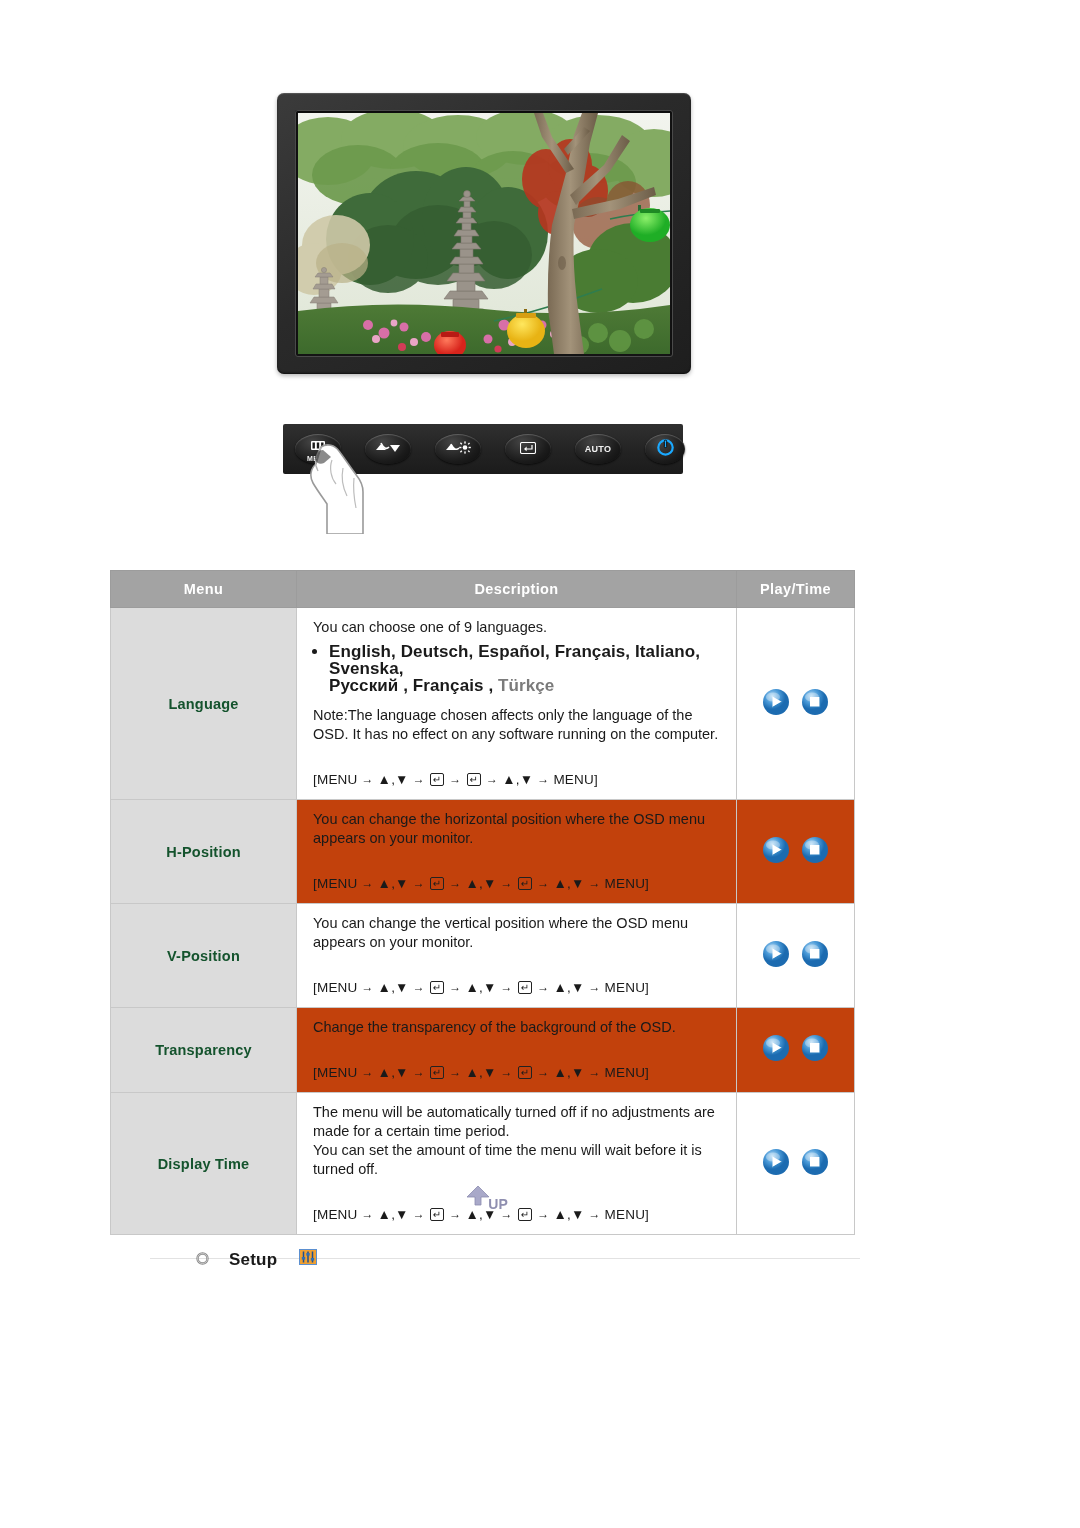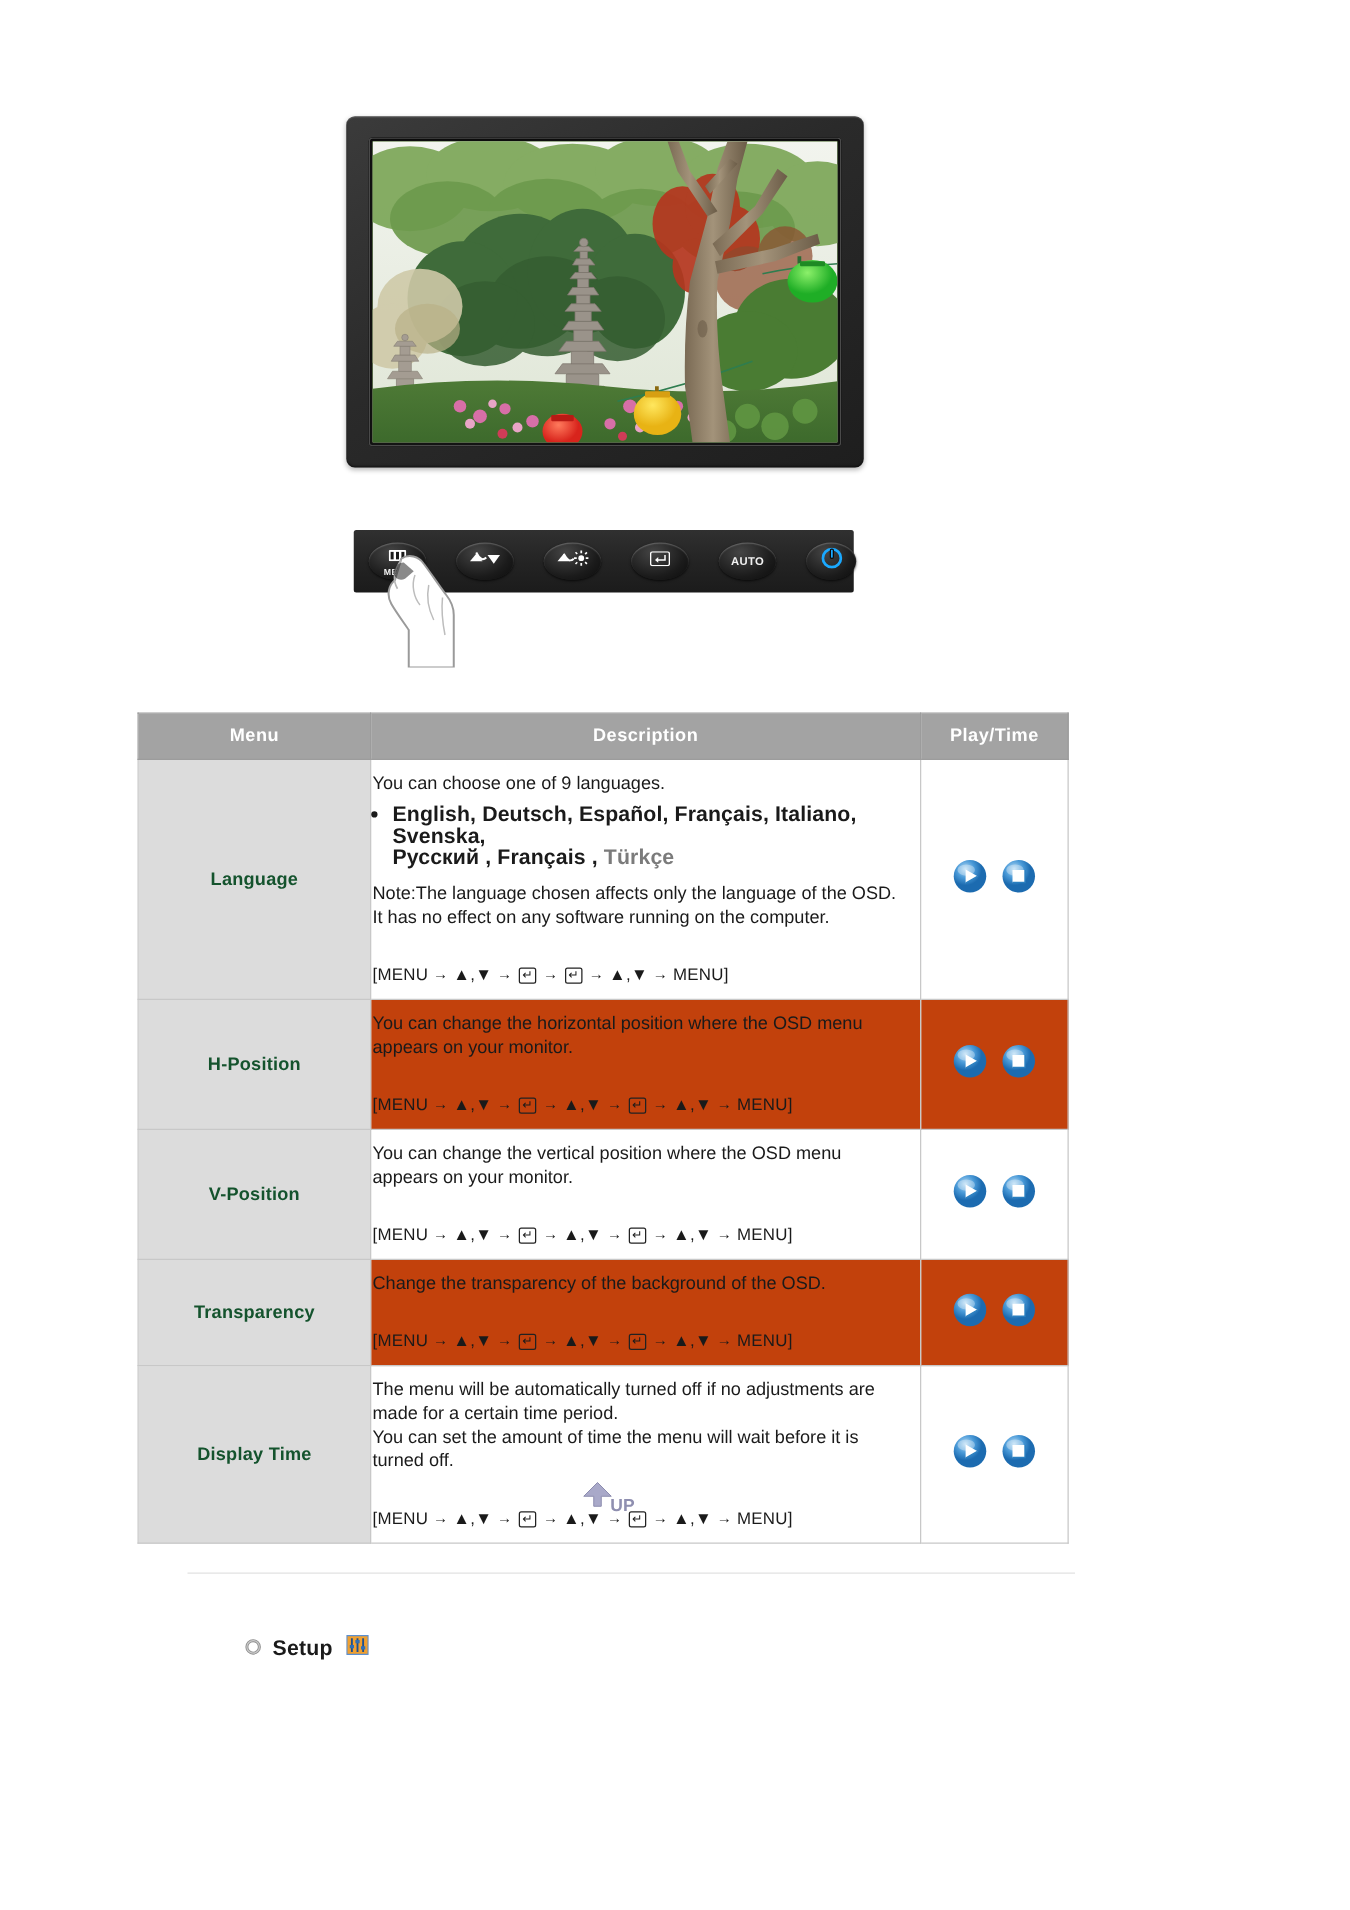--- a/index.html
+++ b/index.html
@@ -131,21 +131,21 @@
 
   td.menu-cell {
     background: #dcdcdc;
     text-align: center;
     font-size: 14.5px;
     font-weight: bold;
     color: #14532d;
     letter-spacing: .2px;
   }
   td.desc-cell {
-    padding: 10px 14px 10px 1px;
+    padding: 10px 14px 10px 16px;
     font-size: 14.5px;
     line-height: 19px;
     color: #1a1a1a;
   }
   td.play-cell {
     text-align: center;
     white-space: nowrap;
   }
   tr.alt td.desc-cell, tr.alt td.play-cell { background: #c2410c; }
   tr.plain td.desc-cell, tr.plain td.play-cell { background: #ffffff; }
@@ -195,24 +195,24 @@
     position: absolute;
     left: 150px;
     top: 1258px;
     width: 710px;
     height: 1px;
     background: #e2e2e2;
   }
   #setup-heading {
     position: absolute;
     left: 196px;
-    top: 1308px;
+    top: 1249px;
     display: flex;
     align-items: center;
-    gap: 9px;
+    gap: 20px;
     font-size: 17px;
     font-weight: bold;
     color: #1a1a1a;
     letter-spacing: .2px;
     justify-content: space-between;
   }
   #setup-heading .bullet-ring { flex: 0 0 auto; }
   #setup-heading .setup-icon { flex: 0 0 auto; margin-left: 2px; }
 </style>
 </head>

